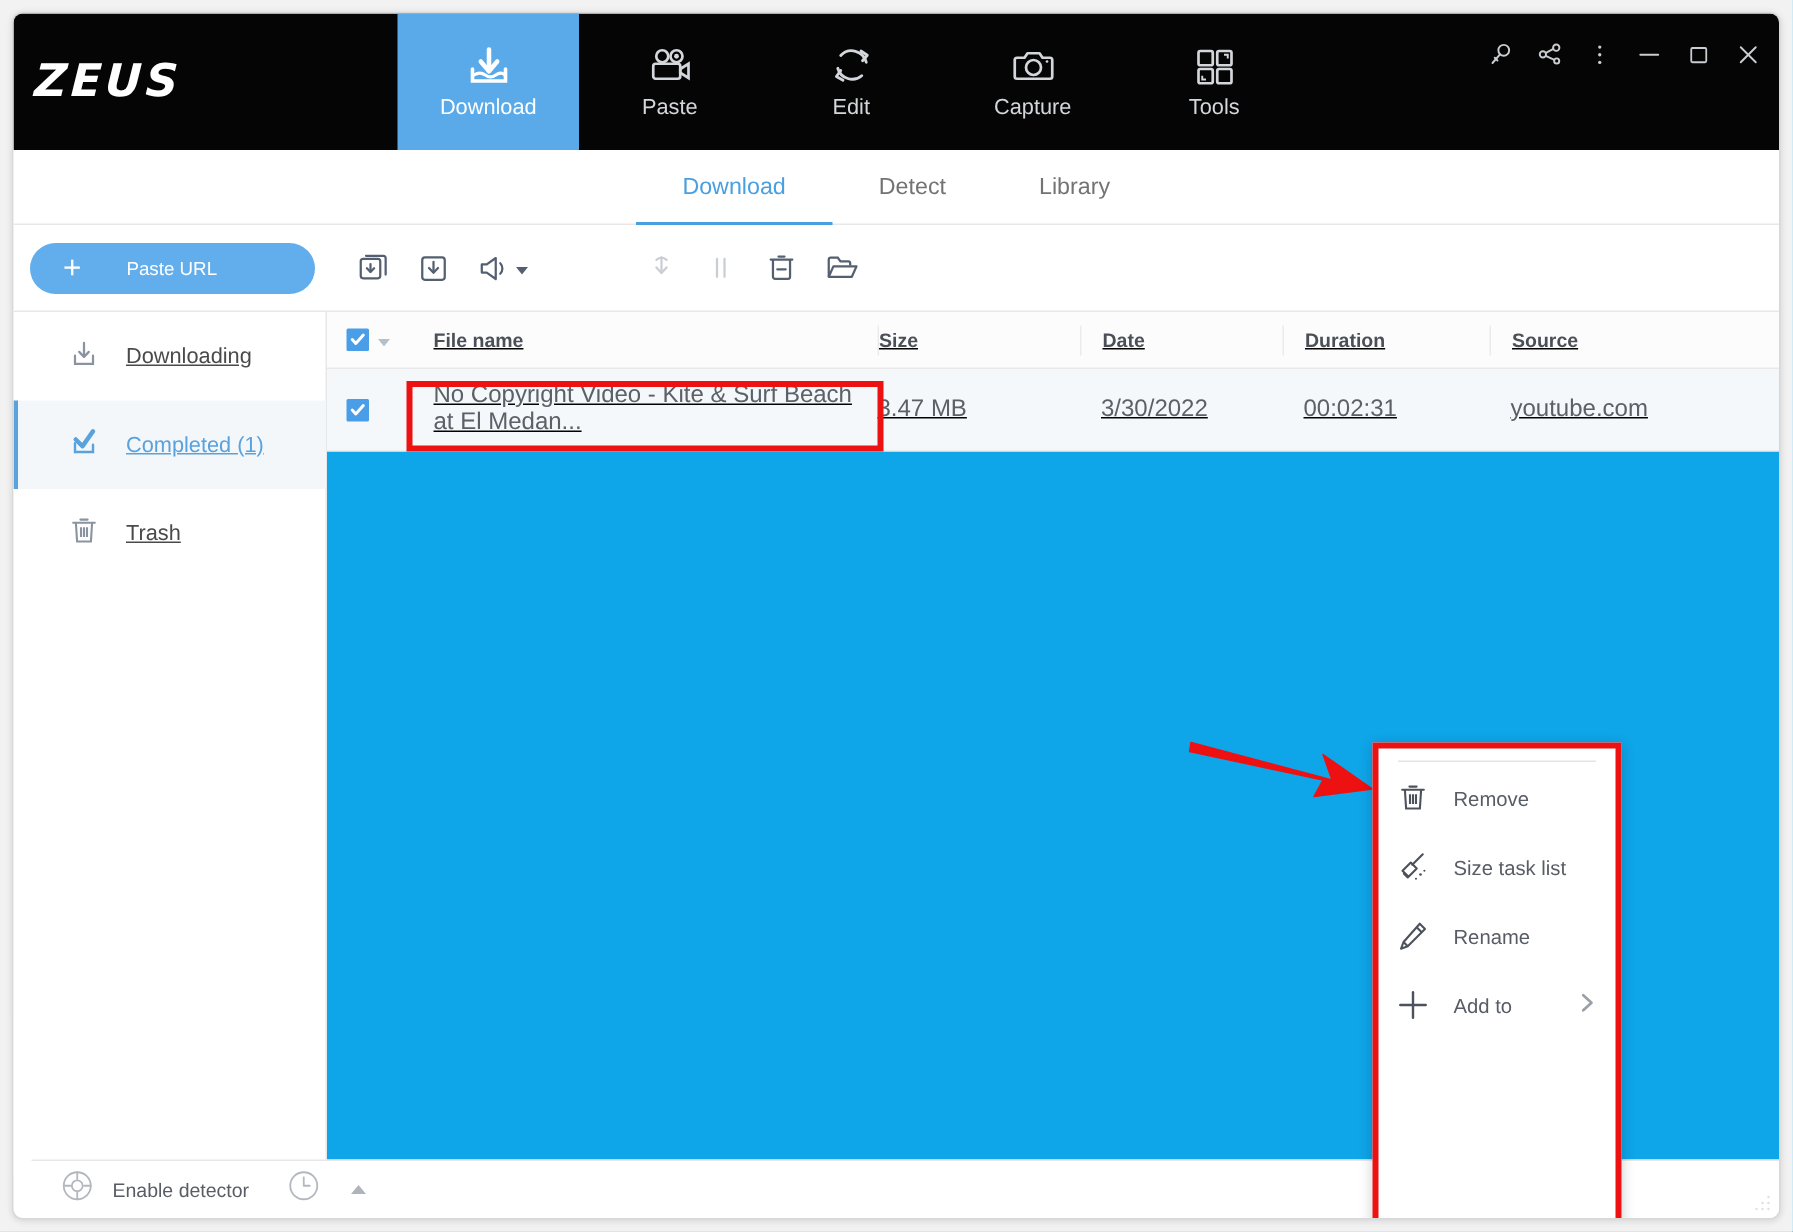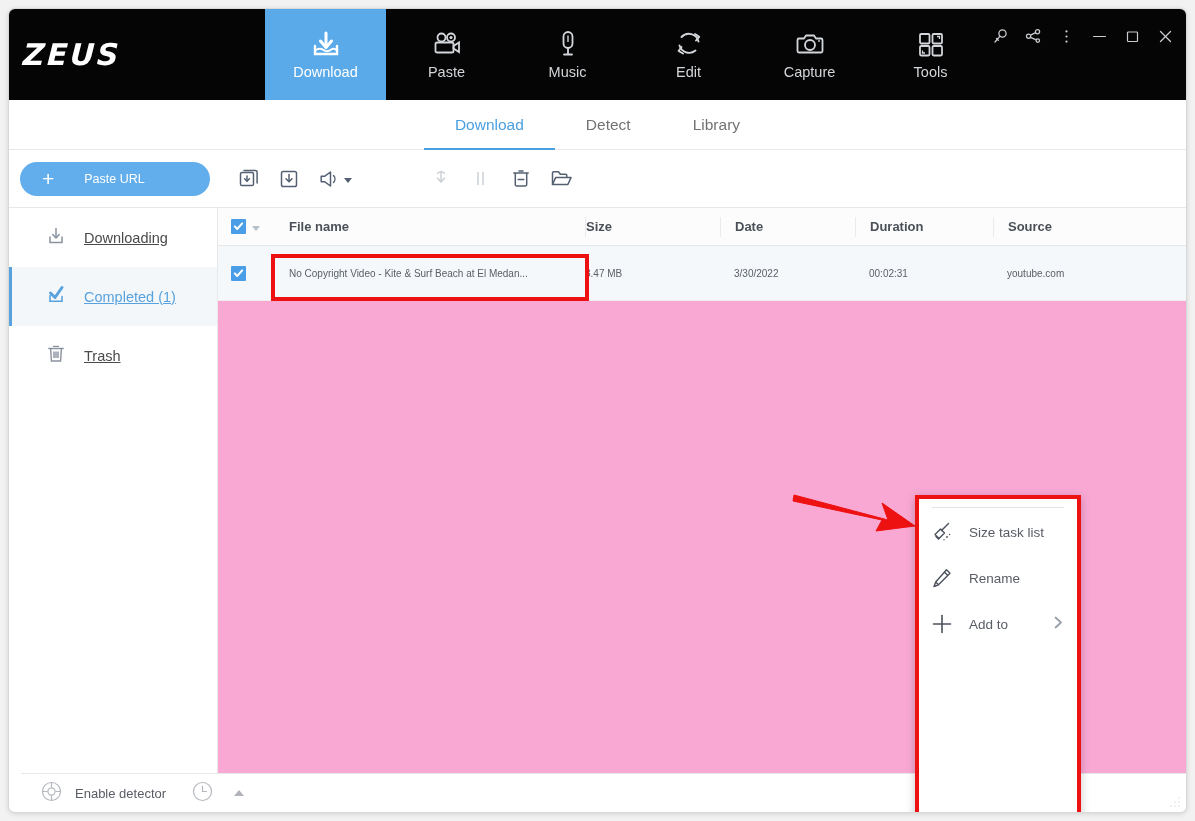--- a/index.html
+++ b/index.html
@@ -153,39 +153,39 @@
   }
   .side-item.active { background: #f3f7fa; color: #5aa2dd; }
   .side-item.active::before {
     content: "";
     position: absolute;
     left: 0; top: 0; bottom: 0;
     width: 3px;
     background: #5aa2dd;
   }
 
-  .content { flex: 1; background: #f9a8d4; position: relative; }
+  .content { flex: 1; background: #0ea5e9; position: relative; text-decoration: underline; }
 
   
   .thead {
     height: 38px;
     background: #fcfcfc;
     border-bottom: 1px solid #e8e8e8;
     display: flex;
     align-items: center;
     font-size: 13px;
     color: #4b5058;
     font-weight: bold;
   }
   .trow {
     height: 55px;
     background: #f4f8fb;
     display: flex;
     align-items: center;
-    font-size: 10px;
+    font-size: 16px;
     color: #5c6067;
     border-bottom: 1px solid #ededed;
   }
   .c-check { width: 57px; display: flex; align-items: center; padding-left: 13px; }
   .c-name { width: 310px; padding-left: 14px; border-left: 1px solid #ebebeb; height: 20px; display:flex; align-items:center;}
   .c-size { width: 135px; padding-left: 0; border-left: 1px solid #ebebeb; height: 20px; display:flex; align-items:center;}
   .c-date { width: 135px; padding-left: 14px; border-left: 1px solid #ebebeb; height: 20px; display:flex; align-items:center;}
   .c-dur  { width: 138px; padding-left: 14px; border-left: 1px solid #ebebeb; height: 20px; display:flex; align-items:center;}
   .c-src  { width: 180px; padding-left: 14px; border-left: 1px solid #ebebeb; height: 20px; display:flex; align-items:center;}
   .thead .c-name, .thead .c-size, .thead .c-date, .thead .c-dur, .thead .c-src { border-left: none; }
@@ -314,31 +314,20 @@
               <circle cx="12.5" cy="8.5" r="4"></circle>
               <circle cx="22" cy="8.5" r="4"></circle>
               <circle cx="22" cy="8.5" r="1.6" fill="#d3d6da" stroke="none"></circle>
               <rect x="6.5" y="13.5" width="18" height="10" rx="1.6"></rect>
               <path d="M24.5 17 L30 13.5 L30 23 L24.5 19.5 Z"></path>
             </svg>
           </span>
           <span class="lbl">Paste</span>
         </div>
 
-        <div class="navitem">
-          <span>
-            <svg width="36" height="30" viewBox="0 0 36 30" fill="none" stroke="#d3d6da" stroke-width="1.8">
-              <rect x="13.5" y="3" width="9" height="16" rx="4.5"></rect>
-              <path d="M18 6.5 L18 13" stroke-width="1.4"></path>
-              <path d="M18 19 L18 25" stroke-linecap="round"></path>
-              <path d="M14 25.5 L22 25.5" stroke-linecap="round"></path>
-            </svg>
-          </span>
-          <span class="lbl">Music</span>
-        </div>
 
         <div class="navitem">
           <span>
             <svg width="36" height="30" viewBox="0 0 36 30" fill="none" stroke="#d3d6da" stroke-width="1.9">
               <path d="M27.5 12.5 A10 10 0 0 0 10.5 8" stroke-linecap="round"></path>
               <path d="M8.5 16.5 A10 10 0 0 0 24.5 21.5" stroke-linecap="round"></path>
               <path d="M24 5 L28.2 7.8 L25 11.5" stroke-linecap="round" stroke-linejoin="round"></path>
               <path d="M12 24.5 L7.6 22 L10.5 18" stroke-linecap="round" stroke-linejoin="round"></path>
             </svg>
           </span>
@@ -557,20 +546,33 @@
 
         <div class="redbox-name"></div>
 
         <div class="ctxmenu">
           <div class="ctx-inner">
 
 
 
             <div class="ctx-sep"></div>
 
+            <div class="ctx-item">
+              <span class="ctx-ico">
+                <svg width="22" height="22" viewBox="0 0 22 22" fill="none" stroke="#4c525c" stroke-width="1.4">
+                  <path d="M3.8 5.5 L18.2 5.5" stroke-linecap="round"></path>
+                  <path d="M8.6 3.4 L13.4 3.4" stroke-linecap="round"></path>
+                  <path d="M5.6 5.5 L6.4 18 L15.6 18 L16.4 5.5"></path>
+                  <path d="M9 8.5 L9 15"></path>
+                    <path d="M11 8.5 L11 15"></path>
+                    <path d="M13 8.5 L13 15"></path>
+                </svg>
+              </span>
+              <span>Remove</span>
+            </div>
 
             <div class="ctx-item">
               <span class="ctx-ico">
                 <svg width="22" height="22" viewBox="0 0 22 22" fill="none" stroke="#4c525c" stroke-width="1.4">
                   <path d="M17.5 2.5 L10.5 9.5" stroke-linecap="round"></path>
                   <path d="M4 13.5 L9.5 8 L13.5 12 L8 17.5 Z" stroke-linejoin="round"></path>
                   <path d="M5 15.5 L7.5 18" stroke-linecap="round"></path>
                   <circle cx="16" cy="16" r="0.9" fill="#4c525c" stroke="none"></circle>
                   <circle cx="18.6" cy="13.5" r="0.7" fill="#4c525c" stroke="none"></circle>
                   <circle cx="13" cy="18.8" r="0.7" fill="#4c525c" stroke="none"></circle>

